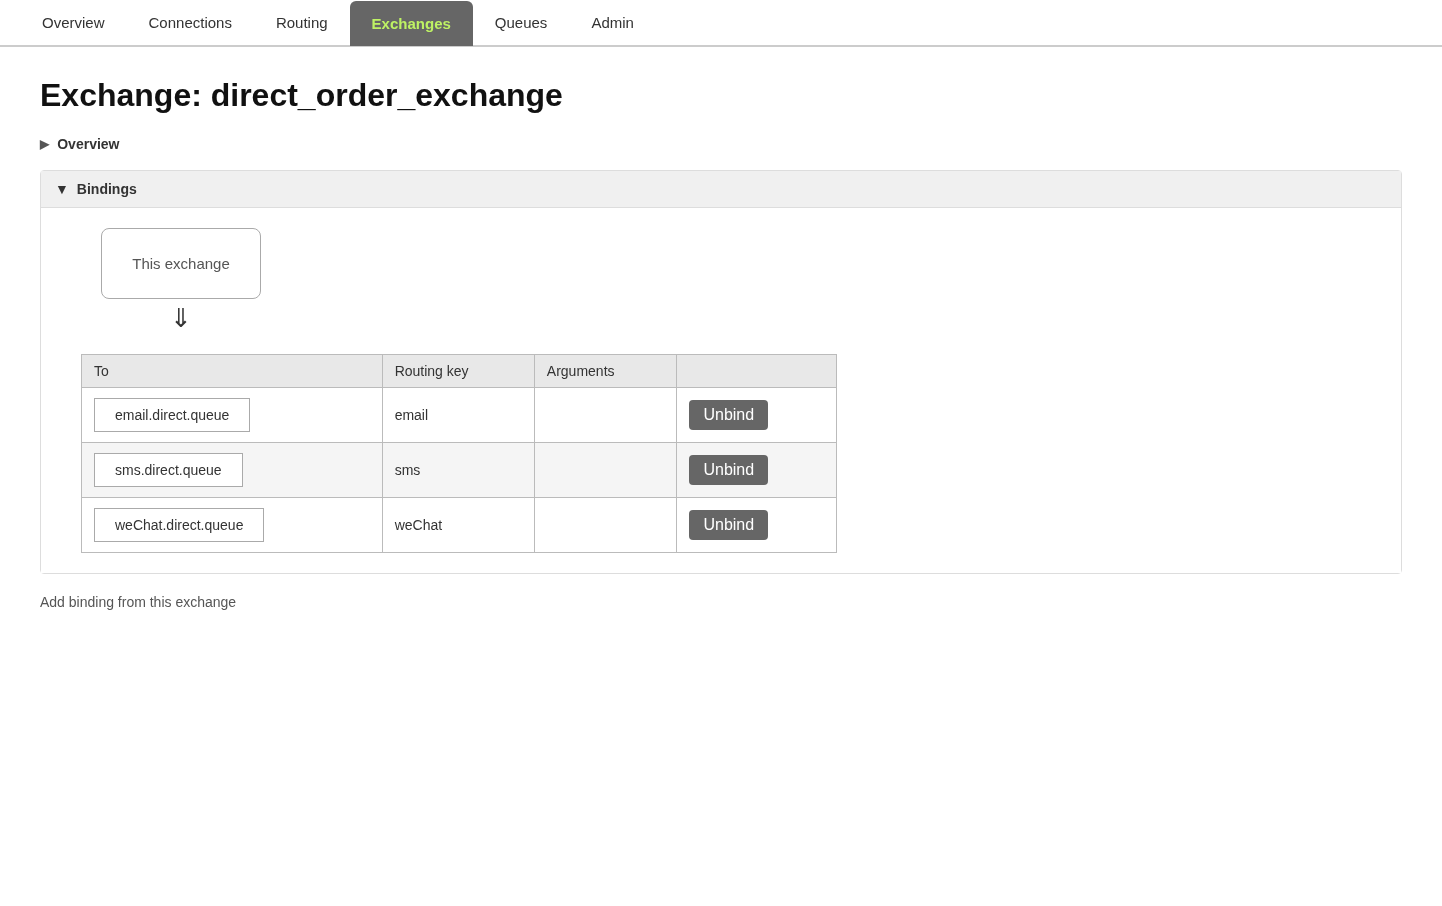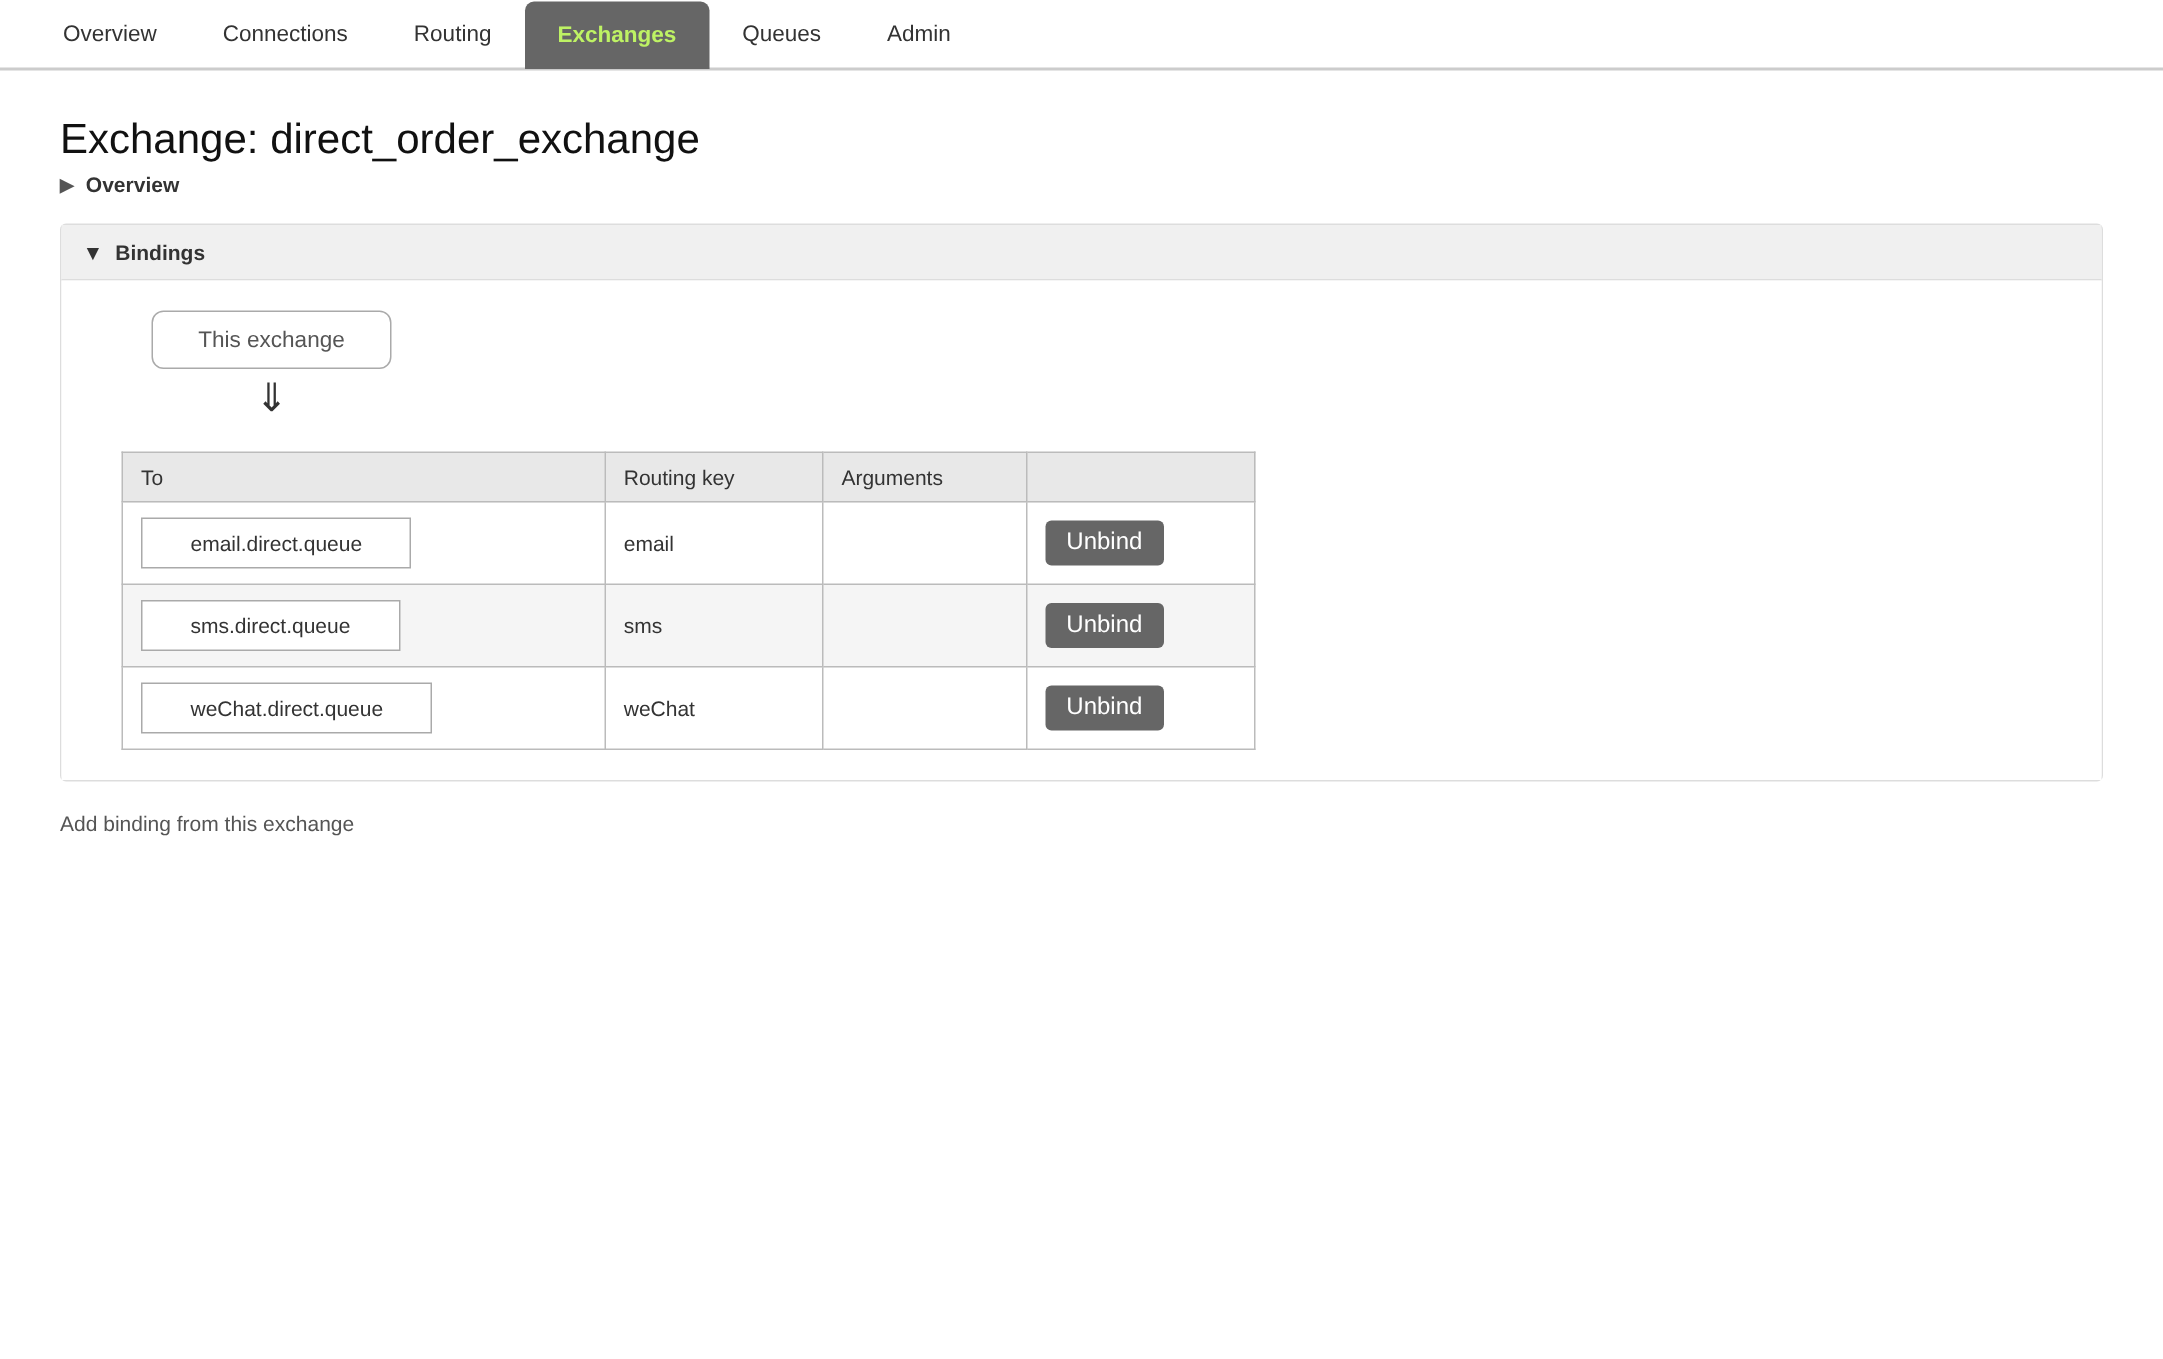--- a/index.html
+++ b/index.html
@@ -33,22 +33,23 @@
       border-radius: 6px 6px 0 0;
       margin-bottom: -2px;
     }
 
     
     .main-content {
       padding: 30px 40px;
     }
 
     .page-title {
-      font-size: 28px;
-      font-weight: normal;
+      font-size: 32px;
+      font-weight: bold;
+      margin-bottom: 16px;
       color: #111;
     }
 
     
     .section {
       margin-bottom: 12px;
     }
     .section-header {
       display: flex;
       align-items: center;
@@ -89,21 +90,21 @@
     .exchange-diagram {
       display: flex;
       flex-direction: column;
       align-items: center;
       margin-bottom: 20px;
       width: 200px;
     }
     .exchange-box {
       border: 1px solid #aaa;
       border-radius: 8px;
-      padding: 10px 30px;
+      padding: 26px 30px;
       background: #fff;
       font-size: 15px;
       color: #555;
     }
     .arrow-down {
       font-size: 26px;
       color: #333;
       line-height: 1.2;
       margin-top: 4px;
     }
@@ -129,21 +130,21 @@
     }
     .bindings-table tr:nth-child(even) td {
       background: #f5f5f5;
     }
     .bindings-table tr:nth-child(odd) td {
       background: #fff;
     }
 
     .queue-box {
       border: 1px solid #aaa;
-      padding: 8px 32px;
+      padding: 8px 20px;
       background: #fff;
       font-size: 14px;
       display: inline-block;
       min-width: 140px;
     }
 
     .unbind-btn {
       background: #666;
       color: #fff;
       border: none;

